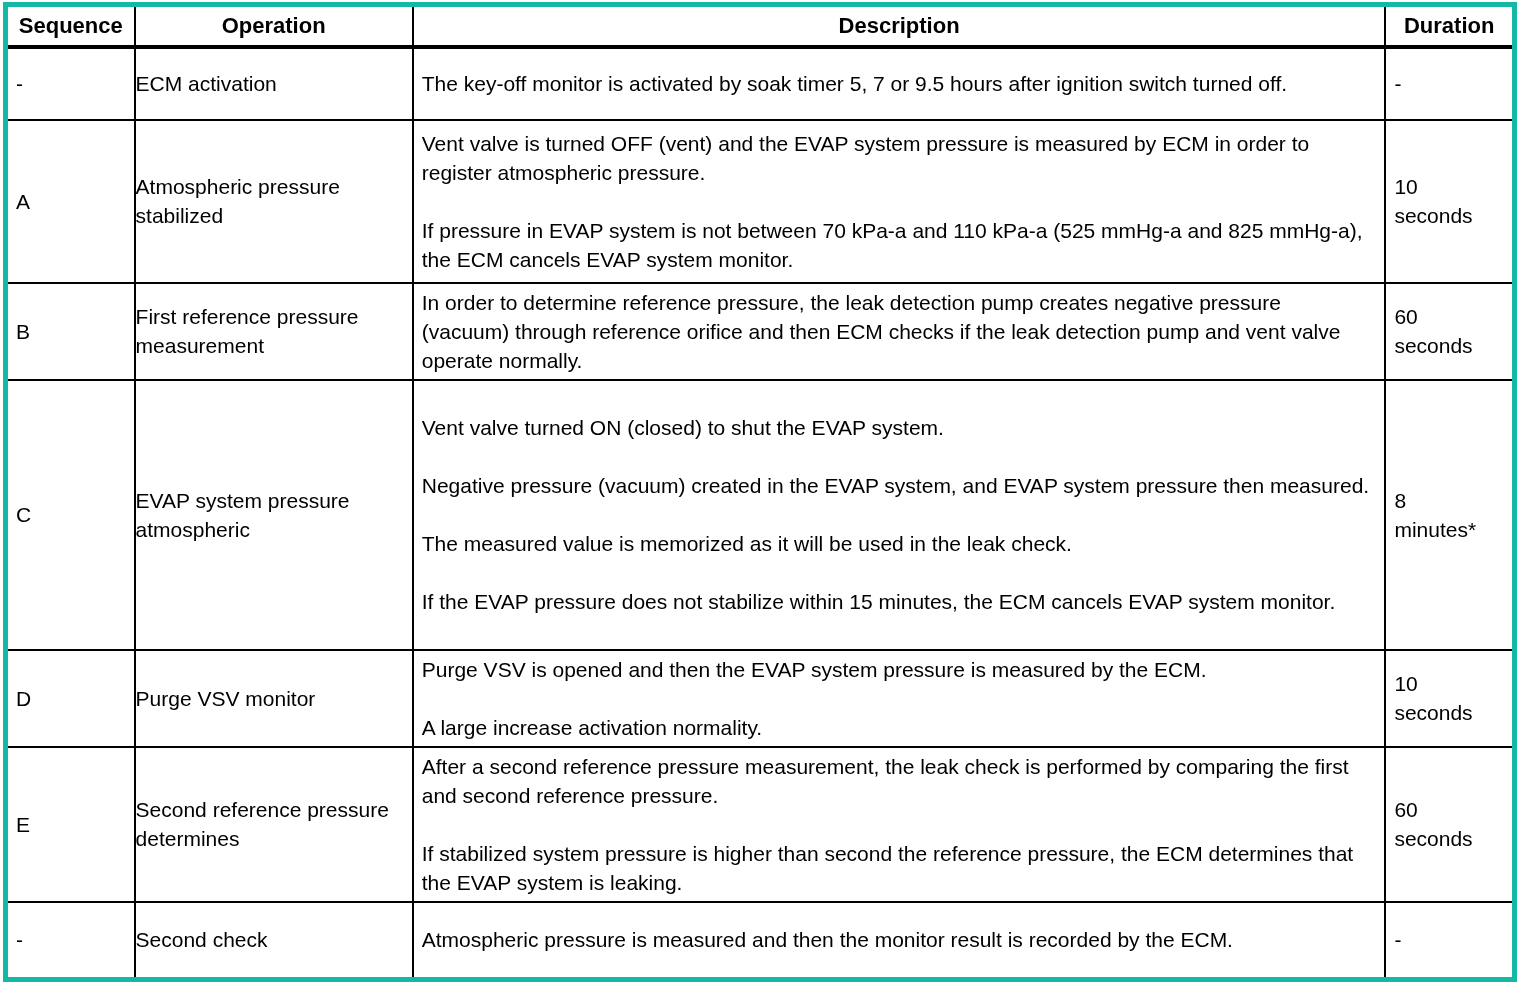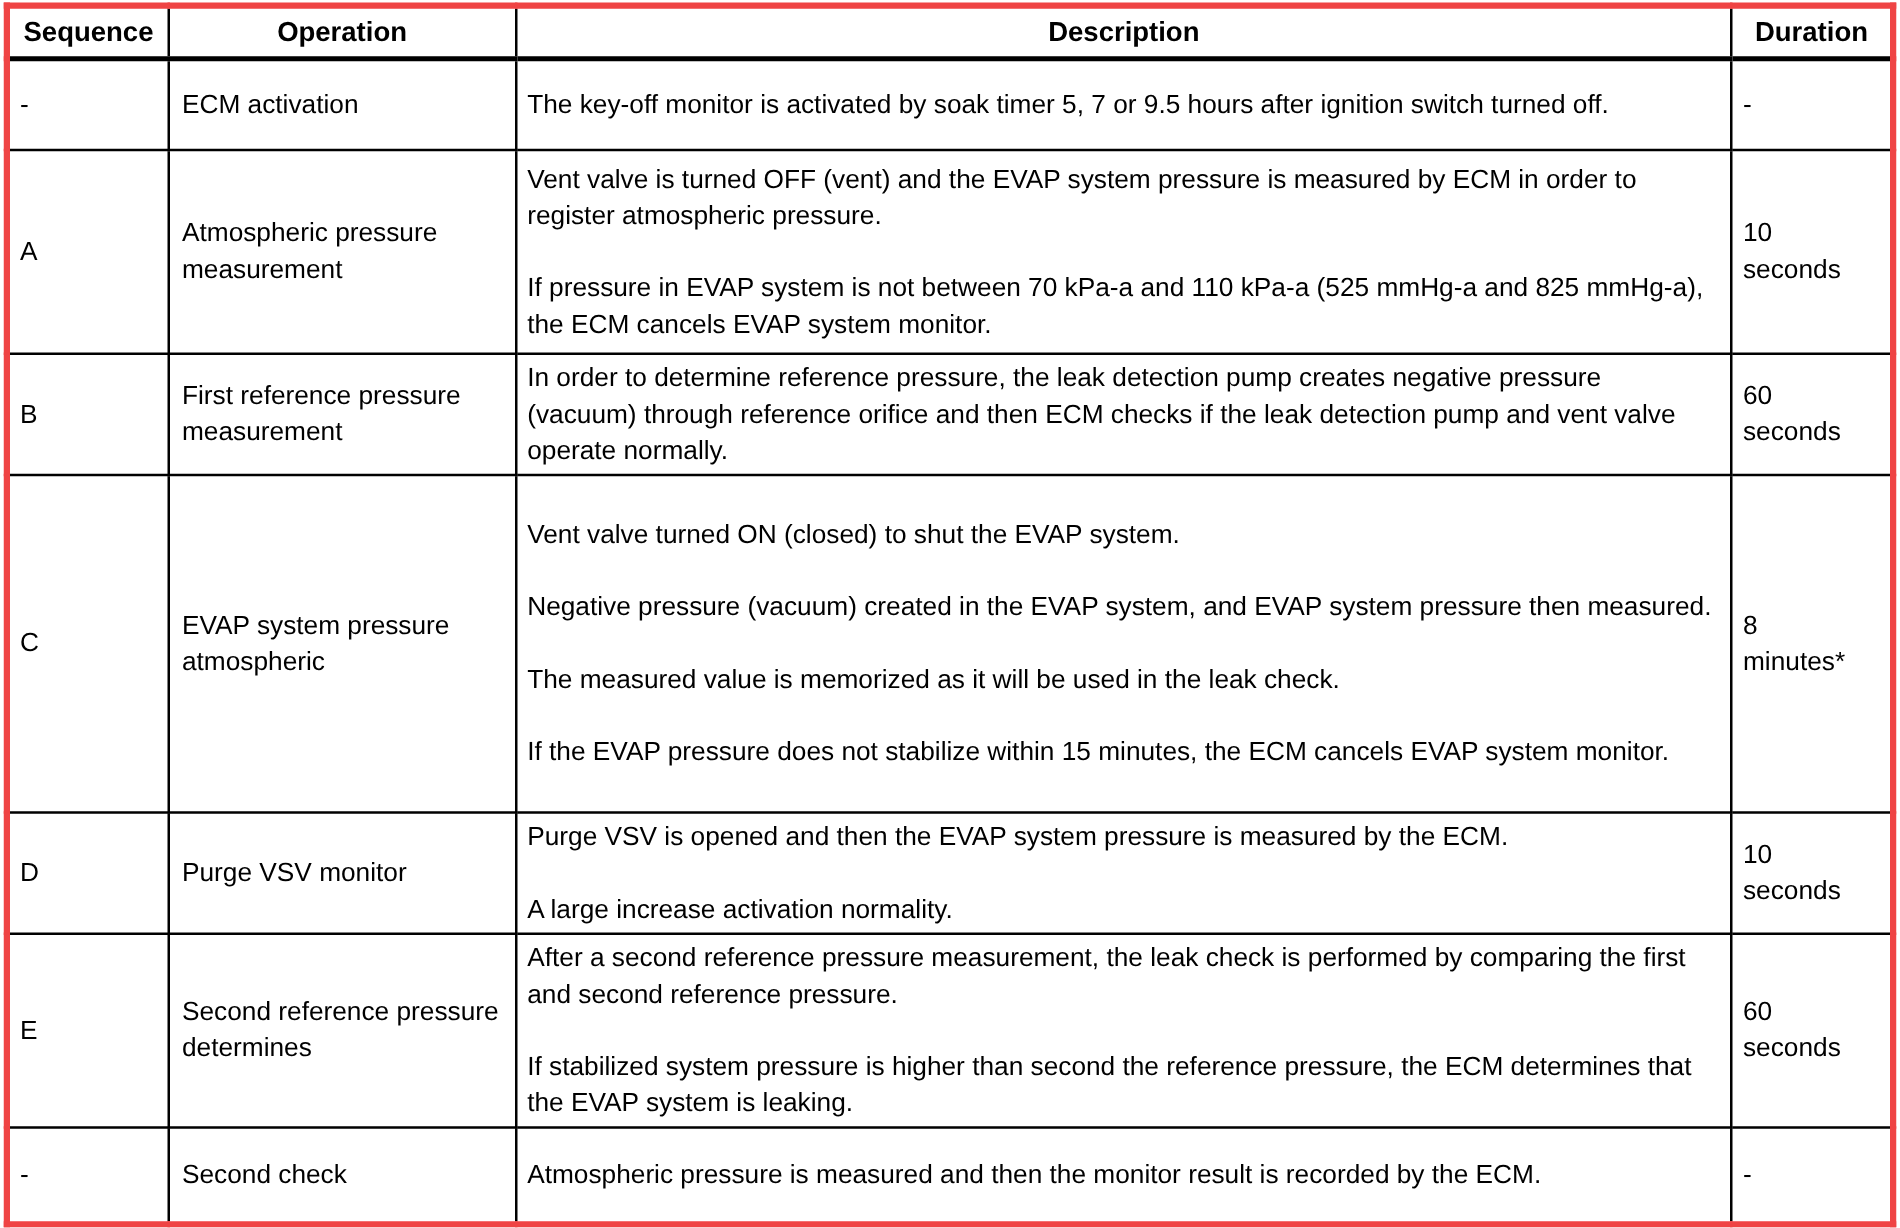--- a/index.html
+++ b/index.html
@@ -12,21 +12,21 @@
   }
   .page {
     width: 1520px;
     height: 982px;
     padding: 2px 3px;
   }
   table.seq-table {
     border-collapse: collapse;
     table-layout: fixed;
     width: 1514px;
-    border: 5px solid #ef4444;
+    border: 5px solid #14b8a6;
   }
   col.c-seq      { width: 129px; }
   col.c-op       { width: 278px; }
   col.c-desc     { width: 972px; }
   col.c-dur      { width: 129px; }
 
   th, td {
     border: 2px solid #000;
     font-size: 21px;
     line-height: 29px;
@@ -40,21 +40,21 @@
     height: 42px;
     padding: 2px 4px;
     border-bottom: 4px solid #000;
   }
   tbody td {
     vertical-align: middle;
     text-align: left;
     padding: 4px 8px;
   }
   td.sequence  { padding-left: 8px; }
-  td.operation { padding-left: 10px; padding-right: 6px; }
+  td.operation { padding-left: 0; padding-right: 6px; }
   td.description, td.duration { white-space: pre-line; margin-top: 27px; }
   td.description { padding-right: 14px; }
 
   
   tbody tr:nth-child(1) { height: 73px; }
   tbody tr:nth-child(2) { height: 163px; }
   tbody tr:nth-child(3) { height: 97px; }
   tbody tr:nth-child(4) { height: 270px; }
   tbody tr:nth-child(5) { height: 94px; }
   tbody tr:nth-child(6) { height: 155px; }
@@ -81,21 +81,21 @@
     </thead>
     <tbody>
         <tr>
           <td class="sequence">-</td>
           <td class="operation">ECM activation</td>
           <td class="description">The key-off monitor is activated by soak timer 5, 7 or 9.5 hours after ignition switch turned off.</td>
           <td class="duration">-</td>
         </tr>
         <tr>
           <td class="sequence">A</td>
-          <td class="operation">Atmospheric pressure measurement</td>
+          <td class="operation">Atmospheric pressure stabilized</td>
           <td class="description">Vent valve is turned OFF (vent) and the EVAP system pressure is measured by ECM in order to register atmospheric pressure.
 
 If pressure in EVAP system is not between 70 kPa-a and 110 kPa-a (525 mmHg-a and 825 mmHg-a), the ECM cancels EVAP system monitor.</td>
           <td class="duration">10
 seconds</td>
         </tr>
         <tr>
           <td class="sequence">B</td>
           <td class="operation">First reference pressure measurement</td>
           <td class="description">In order to determine reference pressure, the leak detection pump creates negative pressure (vacuum) through reference orifice and then ECM checks if the leak detection pump and vent valve operate normally.</td>

